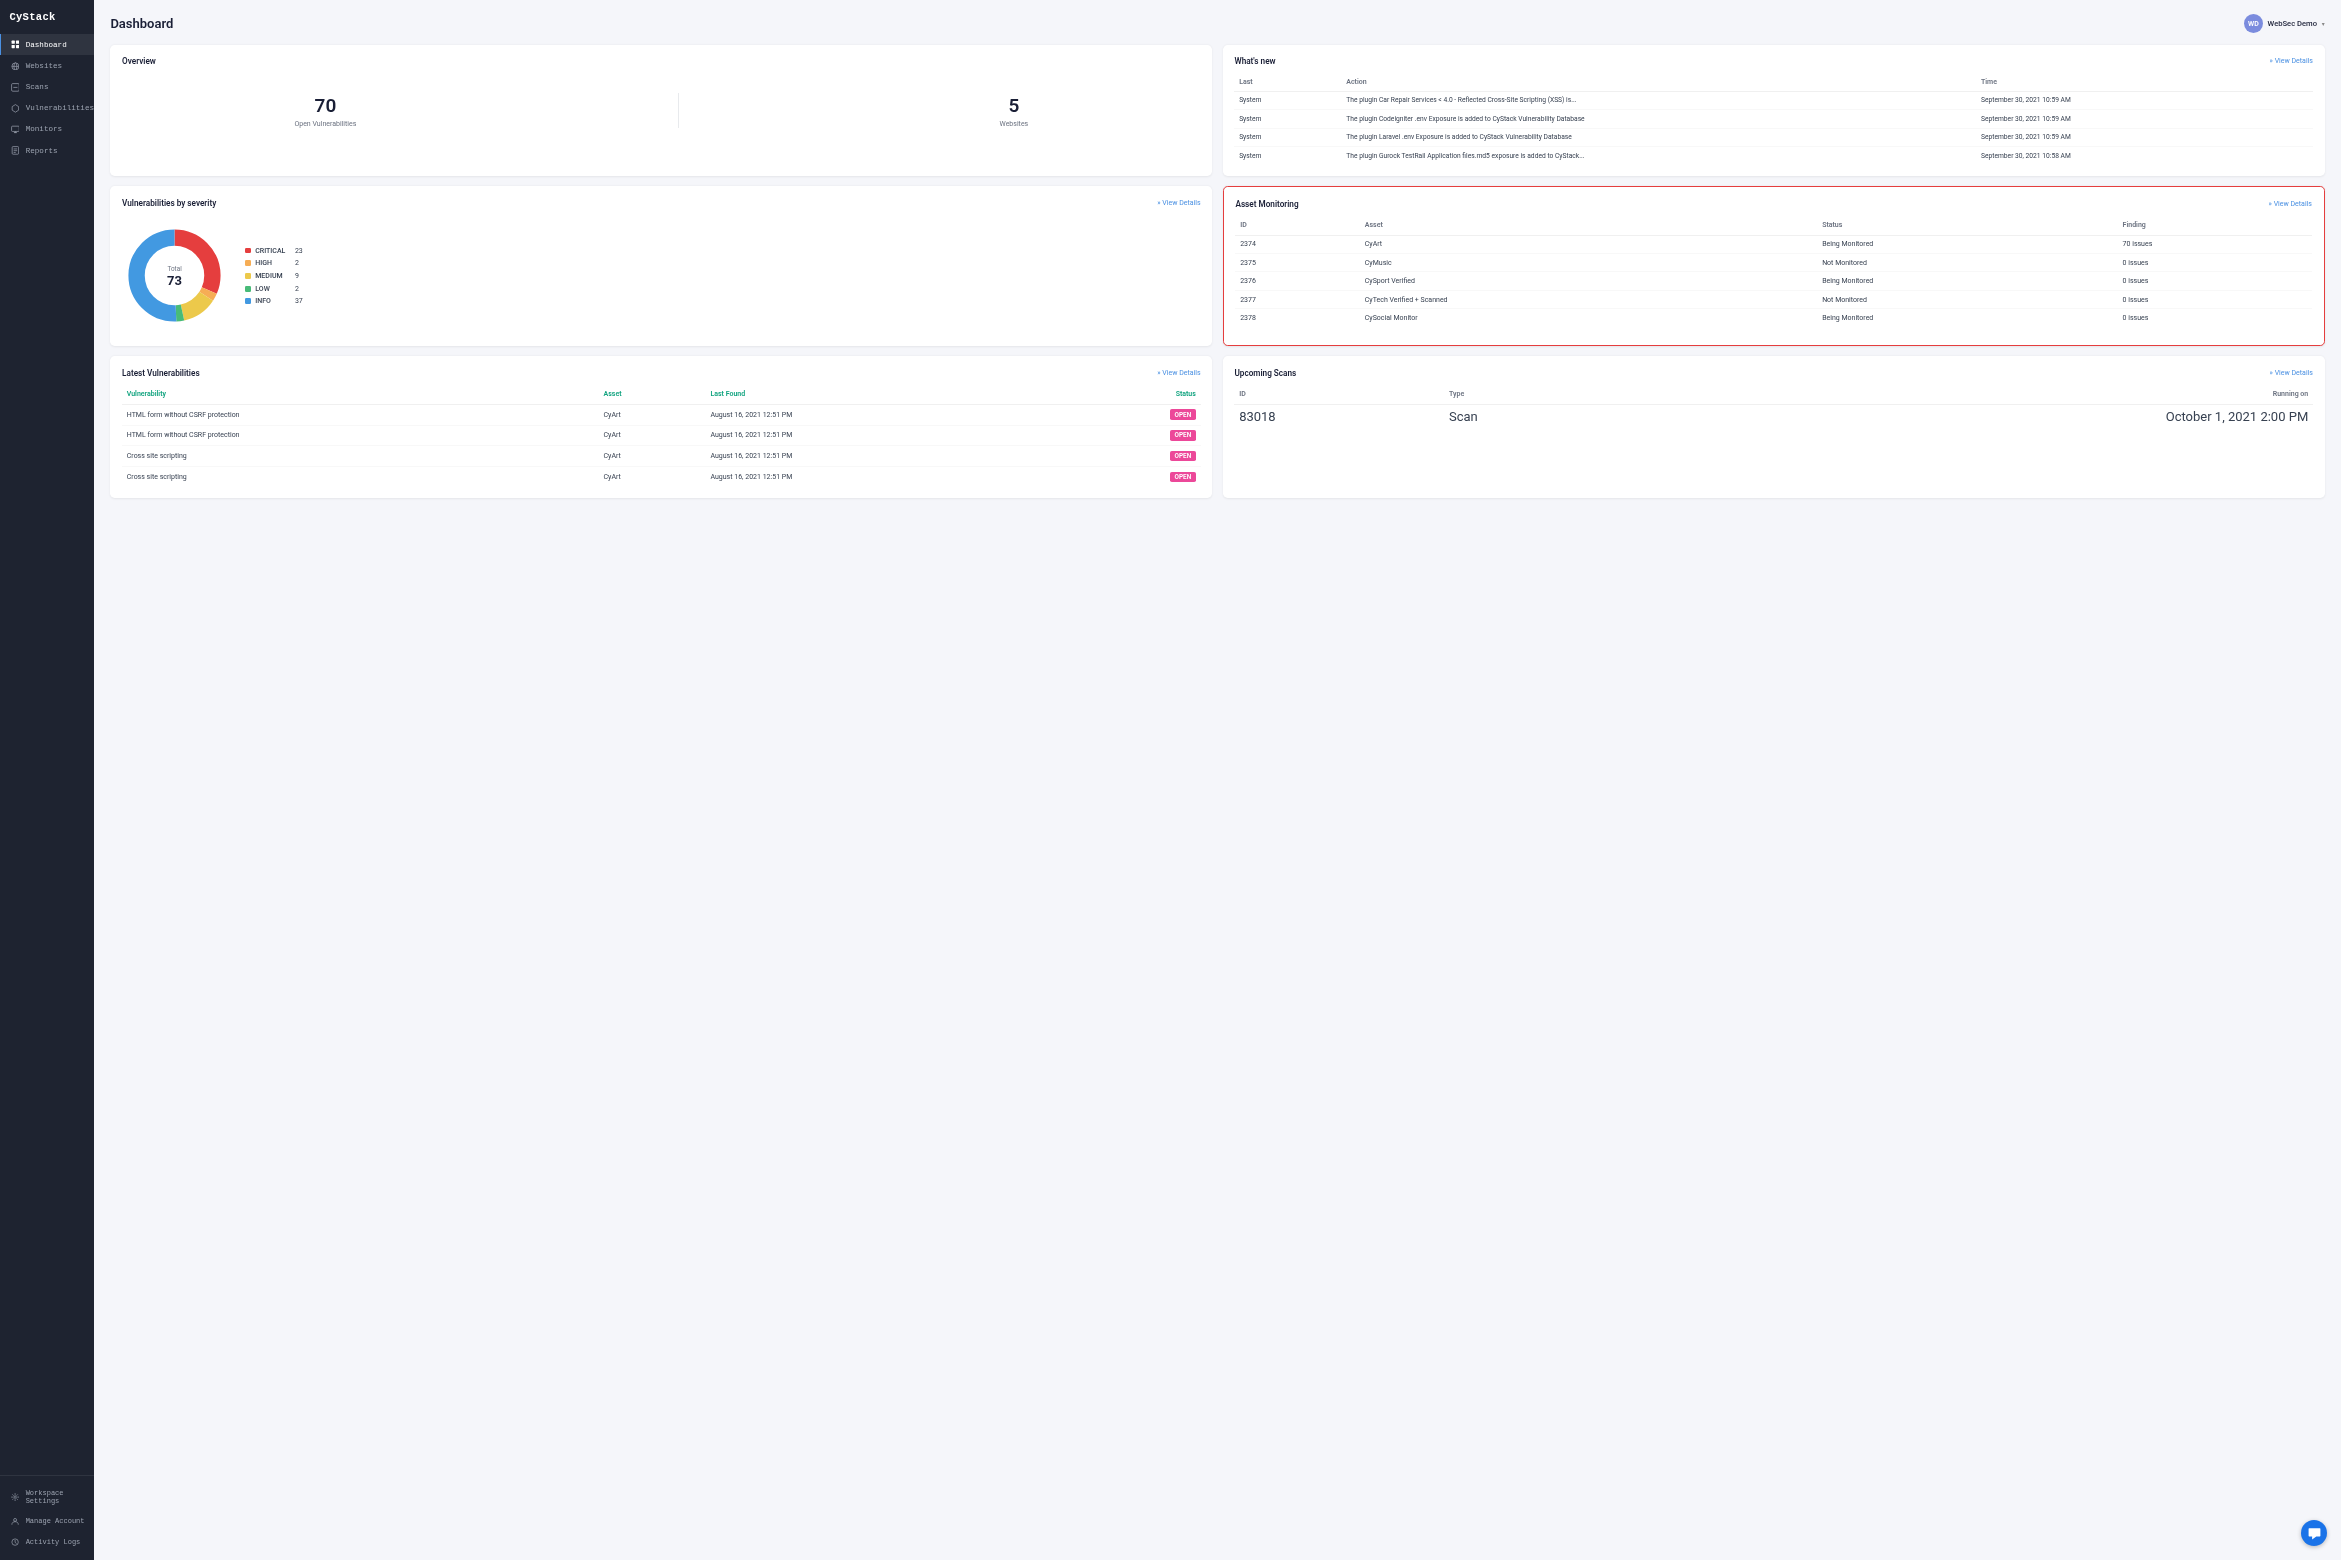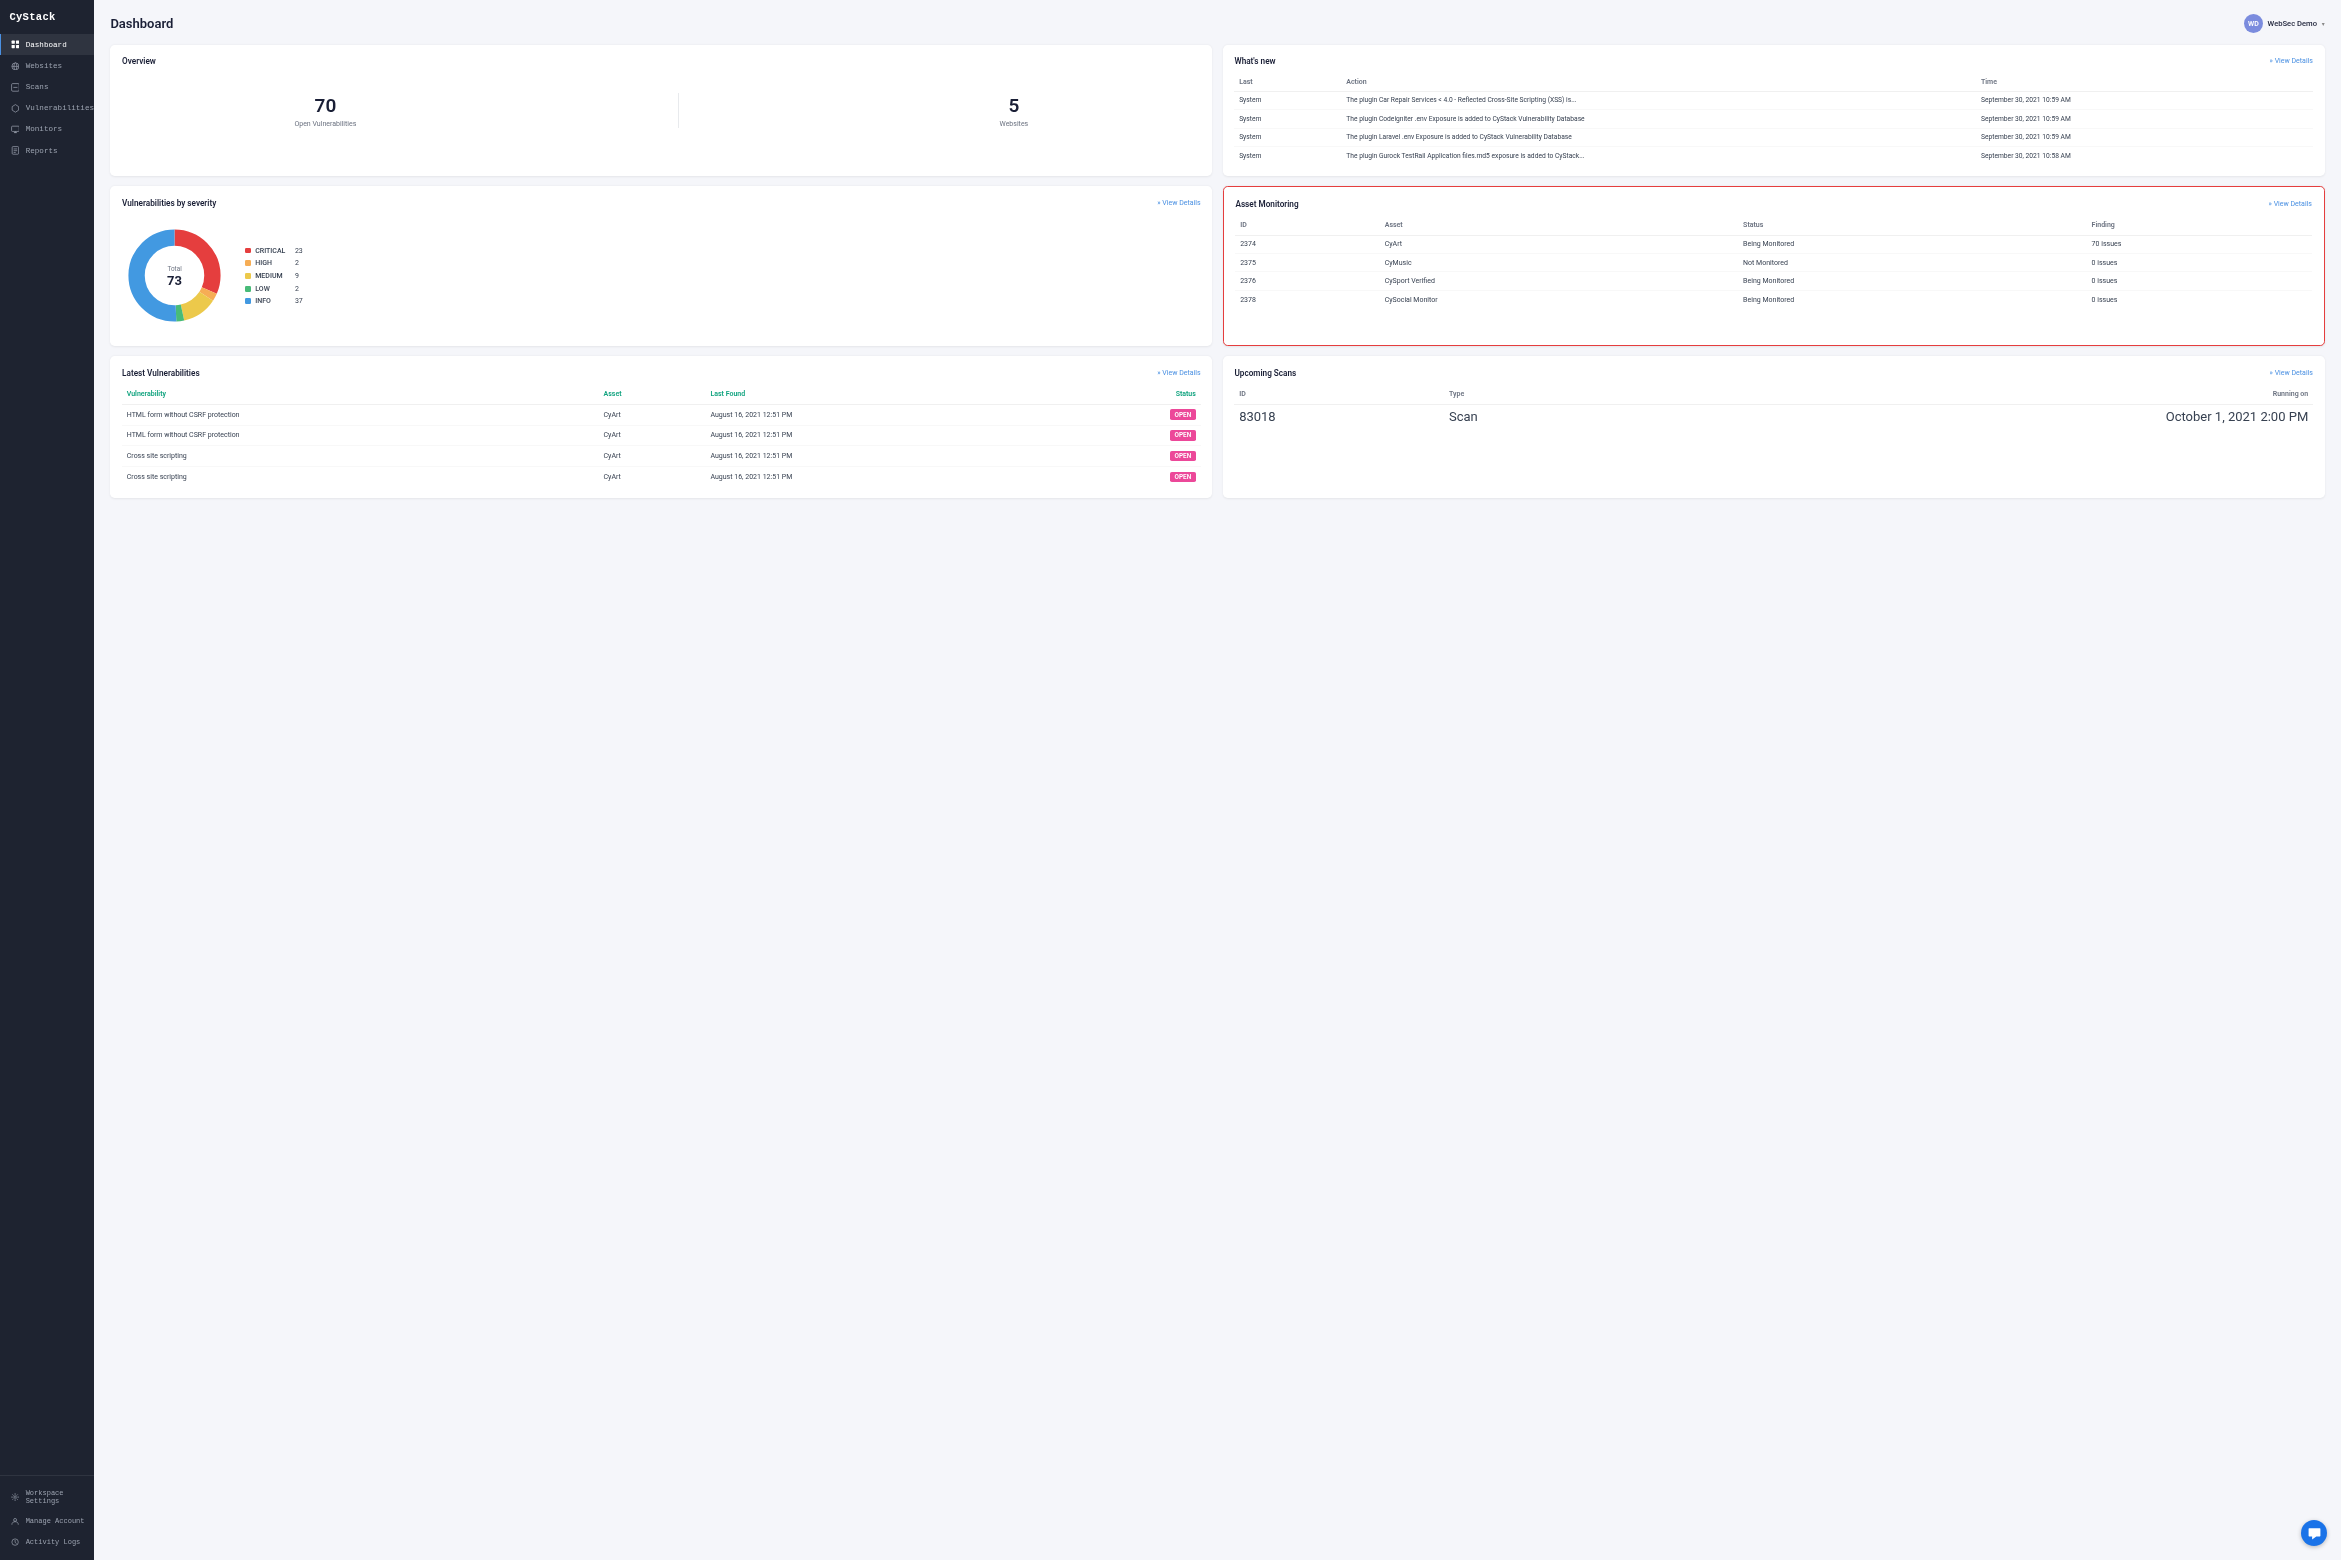--- a/index.html
+++ b/index.html
@@ -421,20 +421,26 @@
     <td class="status-not">Not Monitored</td>
     <td class="finding-val">0 issues</td>
   </tr>
             <tr>
     <td>2376</td>
     <td>CySport Verified</td>
     <td class="status-monitored">Being Monitored</td>
     <td class="finding-val">0 issues</td>
   </tr>
             <tr>
+    <td>2377</td>
+    <td>CyTech Verified + Scanned</td>
+    <td class="status-not">Not Monitored</td>
+    <td class="finding-val">0 issues</td>
+  </tr>
+            <tr>
     <td>2378</td>
     <td>CySocial Monitor</td>
     <td class="status-monitored">Being Monitored</td>
     <td class="finding-val">0 issues</td>
   </tr>
           </tbody>
       </table>
     </div>
 
     <div class="card">

